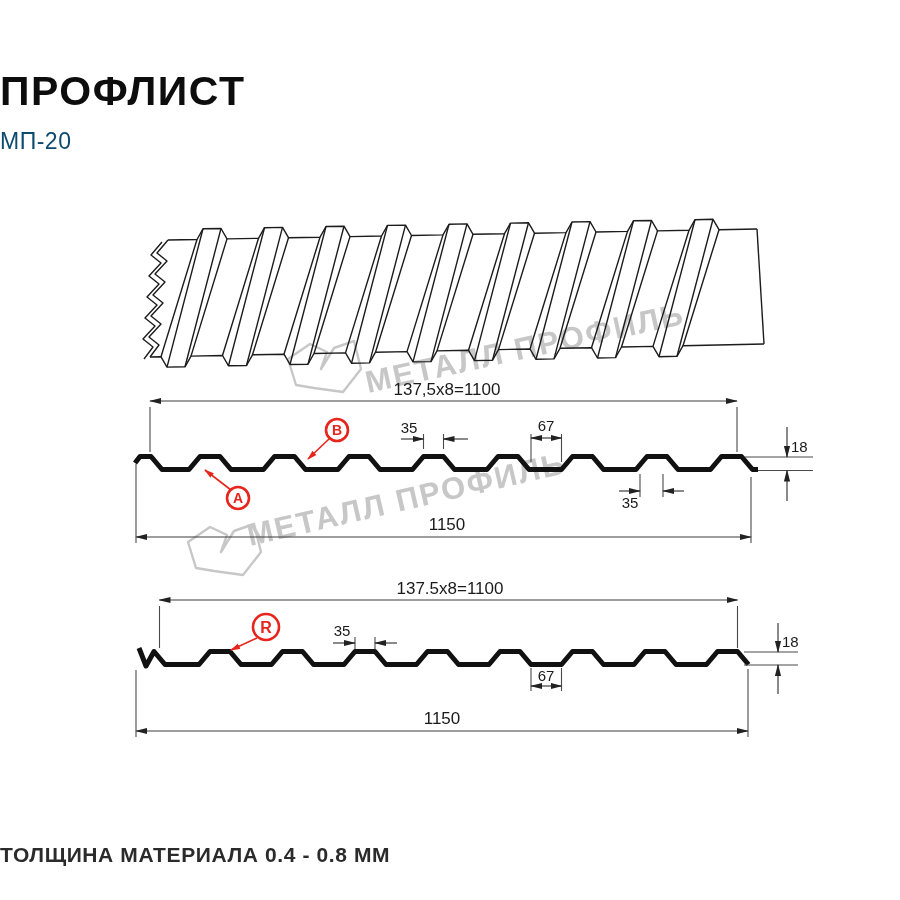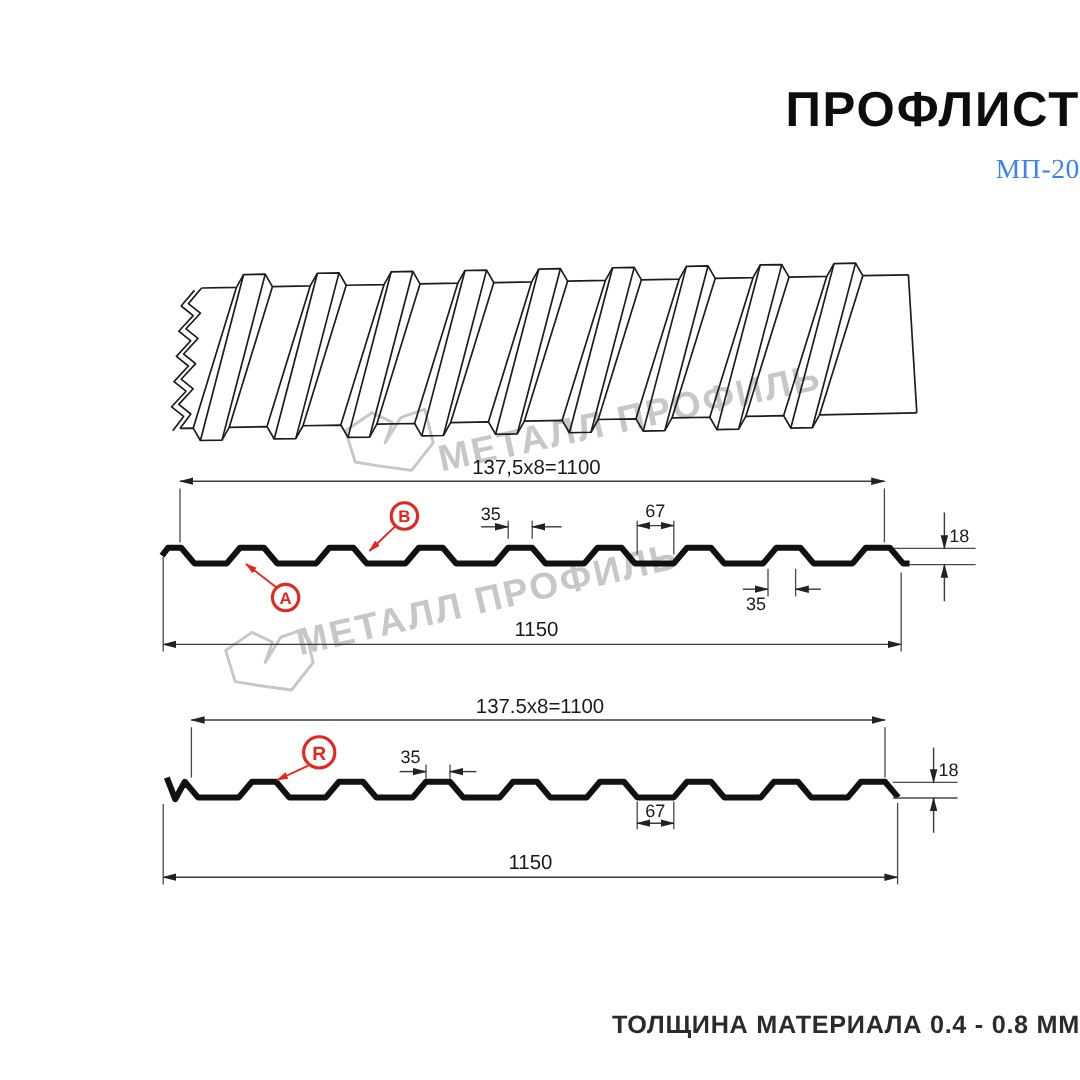--- a/index.html
+++ b/index.html
@@ -1,20 +1,20 @@
 <!DOCTYPE html>
 <html><head>
 <meta charset="utf-8">
 <style>
   html,body{margin:0;padding:0;}
   body{width:900px;height:900px;background:#ffffff;position:relative;overflow:hidden;
        font-family:"Liberation Sans", sans-serif;}
-  .abs{position:absolute;left:0;width:100%;text-align:right;}
+  .abs{position:absolute;left:0;width:100%;text-align:left;}
   #title{top:68px;font-size:41px;font-weight:800;letter-spacing:1.5px;color:#0d0d0d;}
-  #subtitle{top:128px;font-size:23px;font-weight:500;letter-spacing:.5px;color:#3b82f6;font-family:Liberation Serif, serif;}
+  #subtitle{top:128px;font-size:23px;font-weight:500;letter-spacing:.5px;color:#0c4a6e;}
   #footer{top:843px;font-size:21px;font-weight:600;letter-spacing:.6px;color:#2b2b2b;}
   svg{position:absolute;top:0;left:0;}
   .prof{stroke:#111;stroke-width:5;fill:none;stroke-linejoin:round;stroke-linecap:butt;}
   .dim{stroke:#3c3c3c;stroke-width:1.2;fill:none;}
   .ext{stroke:#4a4a4a;stroke-width:1.1;}
   .t15{font-size:15px;fill:#1a1a1a;}
   .t17{font-size:17px;fill:#1a1a1a;}
   .thin3d{stroke:#1c1c1c;stroke-width:1.4;fill:none;stroke-linejoin:round;}
   .redline{stroke:#e8251c;stroke-width:1.6;}
   .redcirc{fill:#ffffff;stroke:#e8251c;stroke-width:2.6;}

